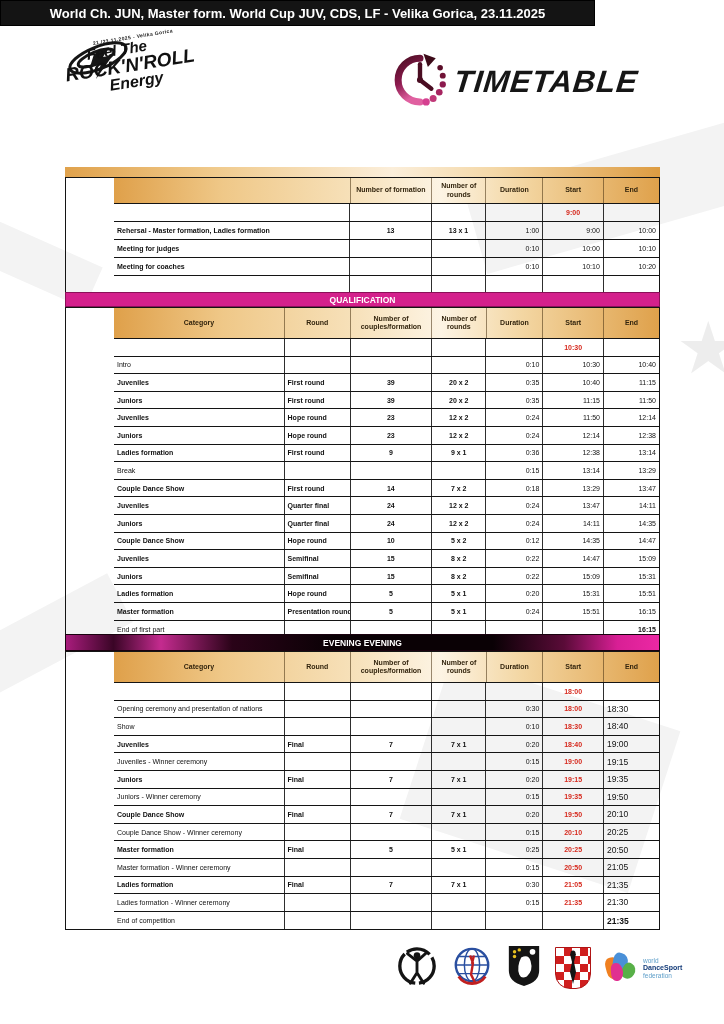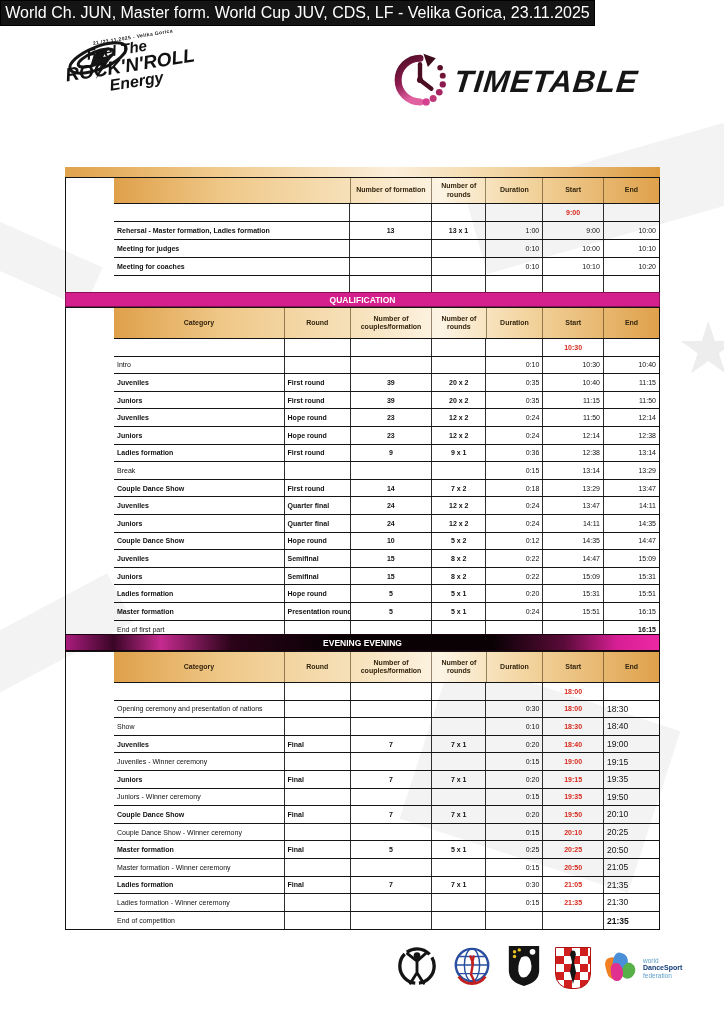--- a/index.html
+++ b/index.html
@@ -14,21 +14,21 @@
   #brand .l1{font-size:15px;font-weight:bold;font-style:italic;margin-left:30px;line-height:1;}
   #brand .l2{font-size:19px;font-weight:bold;font-style:italic;margin-left:6px;line-height:1;}
   #brand .l3{font-size:16px;font-weight:bold;font-style:italic;margin-left:48px;line-height:1;}
   #emblem{left:62px;top:34px;z-index:2;}
   #tt-logo{left:392px;top:52px;display:flex;align-items:center;gap:6px;z-index:2;}
   #tt-text{font-size:31px;font-weight:bold;font-style:italic;letter-spacing:1px;color:#161616;
     transform:skewX(-6deg);}
   
   #title-banner{left:65px;top:140px;width:595px;height:26px;background:#141414;
     border:1px solid #000;box-sizing:border-box;display:flex;align-items:center;justify-content:center;z-index:2;}
-  #title-banner span{color:#fff;font-weight:normal;font-size:16px;}
+  #title-banner span{color:#fff;font-weight:bold;font-size:13px;}
   #tan-band{left:65px;top:167px;width:595px;height:10px;z-index:2;
     background:linear-gradient(90deg,#e0a24c 0%,#f0ca8c 25%,#fbeeda 55%,#f4d8a8 72%,#dd9c42 100%);}
   
   .sec-banner{left:65px;width:595px;display:flex;align-items:center;justify-content:center;
     box-sizing:border-box;z-index:2;color:#fff;font-weight:bold;font-size:8.5px;}
   #qual-banner{top:292px;height:15px;background:#d4208c;border:1px solid #8a1058;}
   #eve-banner{top:634px;height:17px;border:1px solid #1a020f;
     background:linear-gradient(90deg,#a81c7c 0%,#3a0526 8%,#c42b8f 16%,#2a0318 28%,#0a0105 45%,#0a0105 72%,#5a0b38 84%,#d81f95 93%,#ec28a4 100%);}
   
   .tbl{position:absolute;left:65px;width:595px;border:1.6px solid #141414;box-sizing:border-box;

